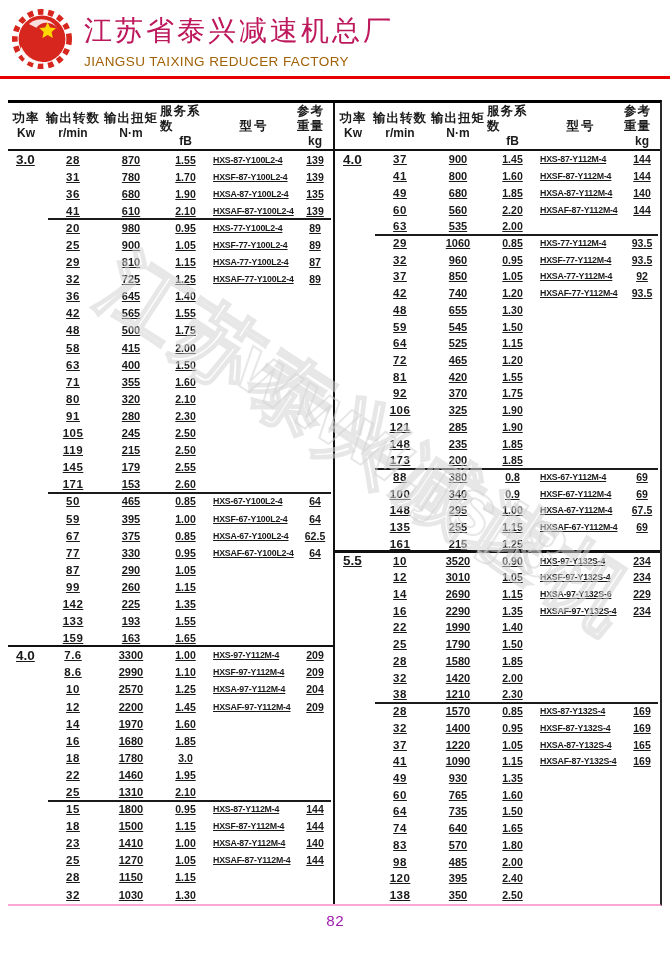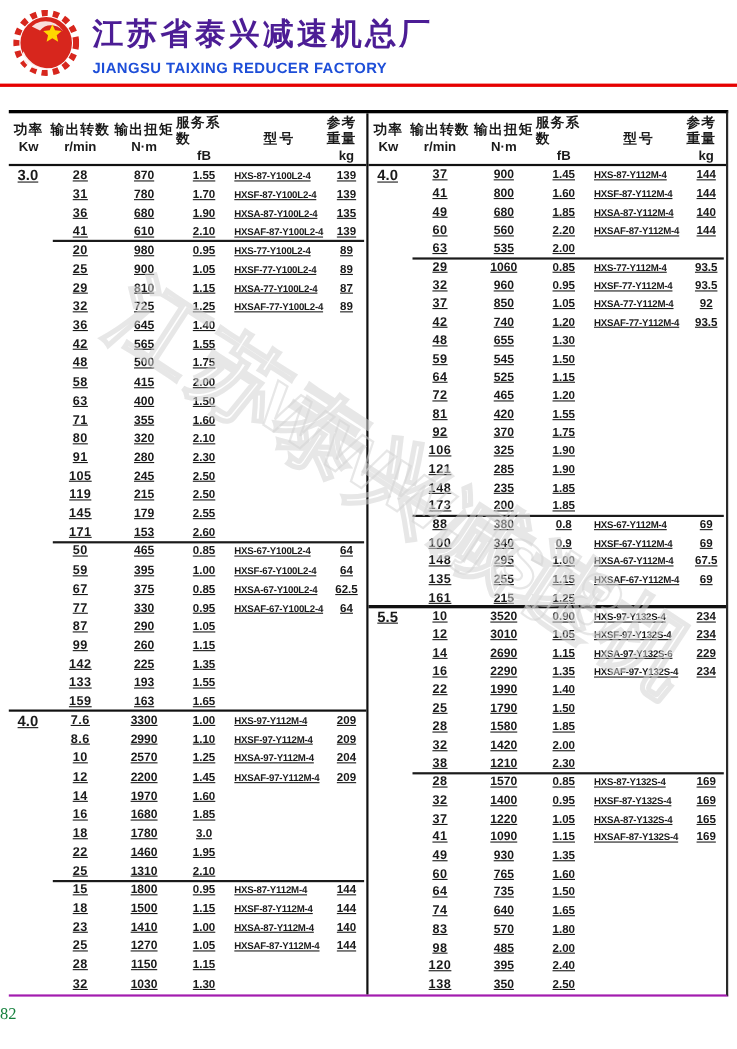--- a/index.html
+++ b/index.html
@@ -4,34 +4,34 @@
 <style>
   html,body{margin:0;padding:0;}
   body{width:670px;height:954px;background:#ffffff;position:relative;overflow:hidden;
        font-family:"Liberation Sans", sans-serif;color:#1a1a1a;}
   .page{position:absolute;inset:0;}
 
   
   .hdr{position:absolute;top:0;left:0;right:0;height:76px;background:#fff;}
   .logo{position:absolute;left:12px;top:9px;width:60px;height:60px;}
   .titles{position:absolute;left:84px;top:12px;}
-  .title-cn{font-size:28px;font-weight:700;letter-spacing:3px;color:#4c1d95;}
-  .title-en{font-size:13.5px;font-weight:700;letter-spacing:.4px;color:#1d4ed8;margin-top:4px;}
+  .title-cn{font-size:28px;font-weight:400;letter-spacing:3px;color:#be185d;}
+  .title-en{font-size:13.5px;font-weight:400;letter-spacing:.4px;color:#a16207;margin-top:4px;}
   .redline{position:absolute;top:76px;left:0;right:0;height:3px;}
 
   
   .wm{position:absolute;z-index:6;pointer-events:none;font-weight:700;
       color:transparent;-webkit-text-stroke:2px #d4d4d4;opacity:.55;white-space:nowrap;
       transform-origin:0 0;}
   .wm1{left:140px;top:228px;font-size:84px;letter-spacing:4px;transform:rotate(33deg);}
   .wm2{left:270px;top:320px;font-size:78px;letter-spacing:6px;transform:rotate(33deg);}
 
   
   .tbl{position:absolute;top:100px;left:8px;width:652px;height:801px;display:flex;
-       border-top:3px solid #000;border-bottom:2px solid #a21caf;border-right:2px solid #2a2a2a;
+       border-top:3px solid #000;border-bottom:2px solid #f9a8d4;border-right:2px solid #2a2a2a;
        background:transparent;z-index:2;}
   .half{width:325px;--cols:36px 58px 58px 51px 86px 36px;}
   .vdiv{width:2px;background:#111;}
 
   .thead{display:grid;grid-template-columns:var(--cols);height:46px;border-bottom:2px solid #111;}
   .hcell{display:flex;flex-direction:column;align-items:center;justify-content:center;line-height:15px;}
   .hcn{font-size:12.5px;font-weight:700;letter-spacing:1px;}
   .hunit{font-size:12px;font-weight:700;}
   .hcell.model .hcn{letter-spacing:2px;}
 
@@ -44,22 +44,22 @@
   .half[data-col="right_column"] .row{height:16.72px;}
 
   .cell{text-align:center;white-space:nowrap;}
   .c0{font-size:13.5px;font-weight:700;text-align:left;padding-left:8px;}
   .c1{font-size:11.5px;font-weight:700;letter-spacing:.5px;}
   .c2{font-size:11px;font-weight:700;}
   .c3{font-size:10.5px;font-weight:700;}
   .c4{font-size:8.8px;font-weight:700;text-align:left;padding-left:2px;letter-spacing:-.2px;}
   .c5{font-size:10.5px;font-weight:700;}
 
-  .pageno{position:absolute;top:914px;left:0;right:0;text-align:left;
-          font-family:Liberation Serif, serif;font-size:15px;color:#15803d;z-index:3;}
+  .pageno{position:absolute;top:914px;left:0;right:0;text-align:center;
+          font-family:Liberation Mono, monospace;font-size:15px;color:#a21caf;z-index:3;}
 </style>
 </head>
 <body>
 
 <div class="page">
 
   <div class="hdr">
     <svg class="logo" viewBox="0 0 64 64">
       <circle cx="32" cy="32" r="29" fill="none" stroke="#d7261d" stroke-width="6" stroke-dasharray="6 5"></circle>
       <circle cx="32" cy="32" r="25" fill="#d7261d"></circle>

